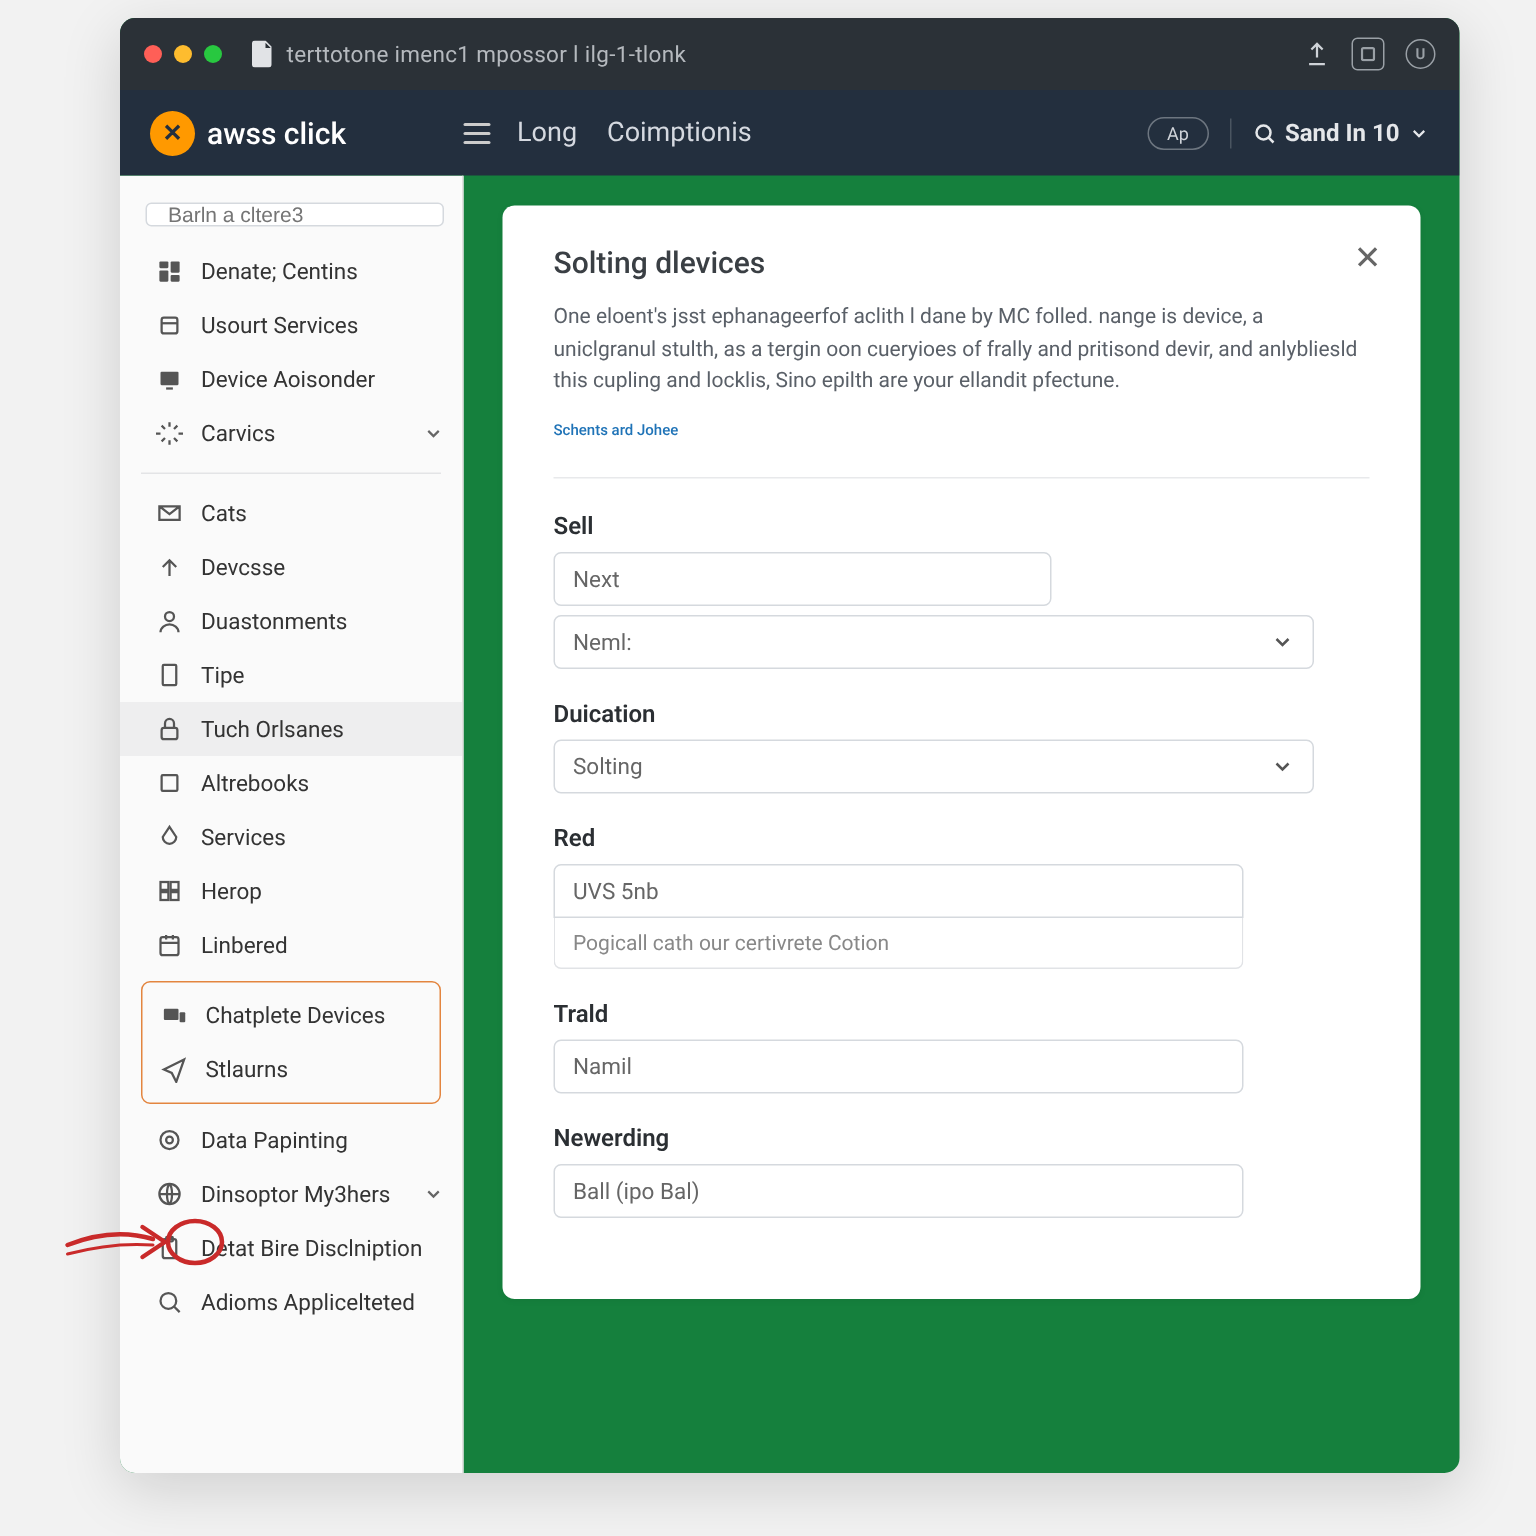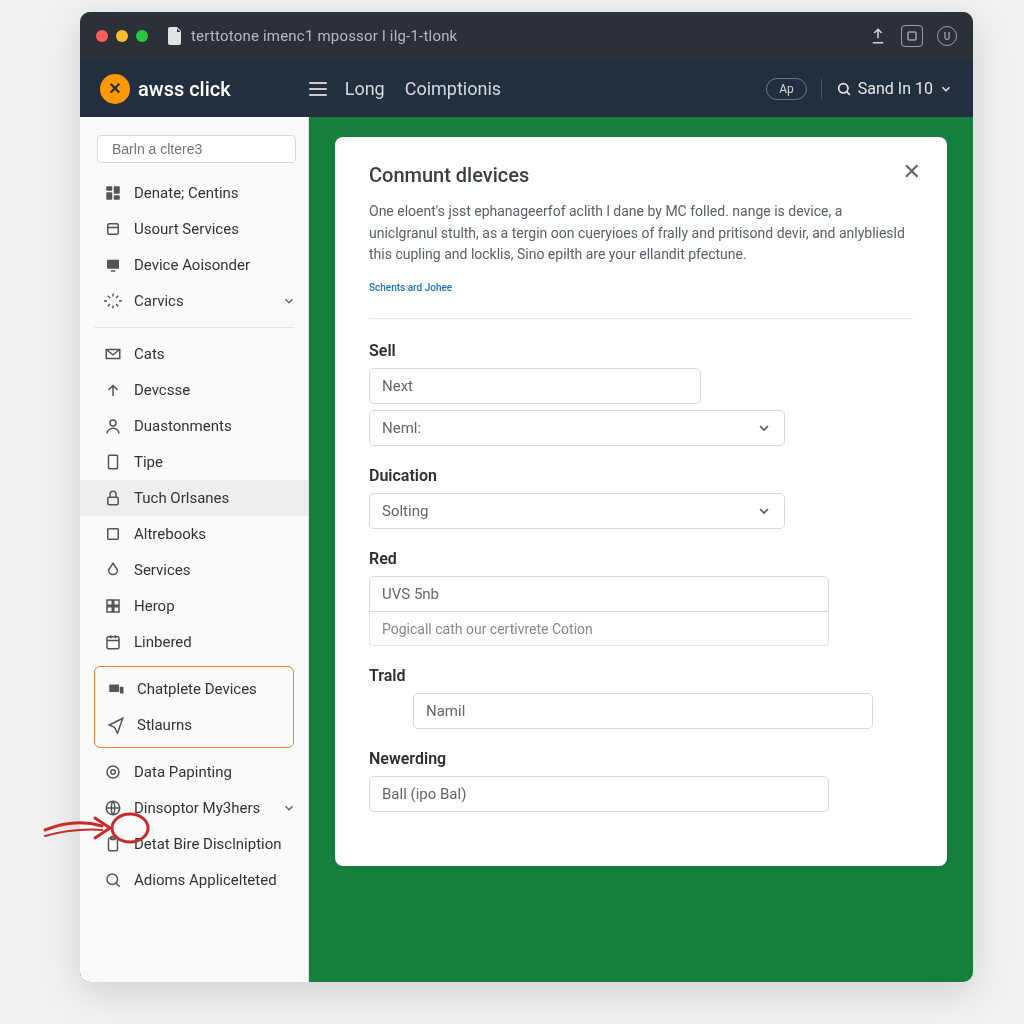--- a/index.html
+++ b/index.html
@@ -53,45 +53,45 @@
     gap: 18px;
   }
   .brand { display:flex; align-items:center; gap:8px; font-weight:500; font-size:20px;}
   .brand-logo {width:30px;height:30px;border-radius:50%;background:#ff9900;display:flex;align-items:center;justify-content:center;}
   .brand-logo span{color:#232f3e;font-weight:700;font-size:16px;}
   .menu-icon{width:18px;display:flex;flex-direction:column;gap:4px;margin-left:60px;}
   .menu-icon span{height:2px;background:#ccc;border-radius:1px;}
   .navlinks{display:flex;gap:20px;font-size:18px;color:#d5d9e0;}
   .head-right{margin-left:auto;display:flex;align-items:center;gap:14px;}
   .pill{border:1.5px solid #6d7680;border-radius:14px;padding:3px 12px;font-size:12px;color:#d0d4da;}
-  .sandin{display:flex;align-items:center;gap:6px;color:#e5e7ea;font-size:16px;font-weight:400;}
+  .sandin{display:flex;align-items:center;gap:6px;color:#e5e7ea;font-size:16px;font-weight:700;}
   
   .body-row{flex:1;display:flex;overflow:hidden;}
   .sidebar{width:229px;border-right:1px solid #e1e1e1;background:#fafafa;padding:18px 0 12px 0;overflow-y:auto;}
-  .search-box{margin:0 12px 12px 17px; border:1px solid #d5d9de;border-radius:4px;height:28px;display:flex;align-items:center;padding:0 8px;color:#888;gap:6px;background:#fff;}
+  .search-box{margin:0 12px 12px 17px; border:1px solid #d5d9de;border-radius:4px;height:16px;display:flex;align-items:center;padding:0 8px;color:#888;gap:6px;background:#fff;}
   .search-box input{border:none;outline:none;flex:1;font-size:14px;color:#666;background:transparent;}
   .sb-item{display:flex;align-items:center;gap:12px;padding:9px 12px 9px 24px;color:#333;cursor:pointer;font-size:15px;}
   .sb-item.active{background:#eeeeef;}
   .sb-item .ic{width:18px;height:18px;display:flex;align-items:center;justify-content:center;color:#555;flex-shrink:0;}
   .sb-item .chev{margin-left:auto;color:#666;}
   .sb-divider{height:1px;background:#e3e4e6;margin:8px 14px;}
   .sb-group-box{margin:6px 14px;border:1px solid #e3853f;border-radius:6px;padding:4px 0;}
   .sb-group-box .sb-item{padding-left:12px;}
   
   .main{flex:1;padding:20px 26px;overflow-y:auto;}
   .card{background:#fff;border-radius:8px;box-shadow:0 1px 4px rgba(0,0,0,0.06);padding:26px 34px 34px 34px;position:relative;}
   .card h2{font-size:20px;font-weight:500;color:#3a3f44;margin-bottom:14px;}
   .card p.desc{font-size:14px;color:#5a6068;line-height:1.55;margin-bottom:12px;max-width:560px;}
   .card a.learn{color:#1f73b7;font-size:10px;text-decoration:none;font-weight:500;}
   .card hr{border:none;border-top:1px solid #e8e9eb;margin:24px 0 22px 0;}
   .close-x{position:absolute;top:22px;right:26px;color:#666;font-size:22px;cursor:pointer;}
   .field{margin-bottom:20px;}
   .field label{display:block;font-weight:600;color:#2b2f33;font-size:16px;margin-bottom:8px;}
   .input, .select {width:420px;max-width:100%;border:1px solid #d5d9de;border-radius:5px;height:36px;padding:0 12px;font-size:15px;color:#666;background:#fff;display:flex;align-items:center;justify-content:space-between;}
-  .select{width:416px;}
+  .select{width:507px;}
   .select .chev{color:#555;}
   .sub-input{width:460px;border:1px solid #e1e3e6;border-top:none;border-radius:0 0 5px 5px;height:34px;padding:0 12px;font-size:14px;color:#888;display:flex;align-items:center;background:#fff;}
   
   .page-annot{position:absolute;left:0;top:0;}
   svg{display:block;}
   .ic svg{width:18px;height:18px;}
 </style>
 </head>
 <body>
 
@@ -350,21 +350,21 @@
               <path d="m21 21-5-5"></path>
             </svg>
           </span>
         <span>Adioms Applicelteted</span>
       </div>
     </div>
 
     <div class="main">
       <div class="card">
         <span class="close-x">✕</span>
-        <h2>Conmunt dlevices</h2>
+        <h2>Solting dlevices</h2>
         <p class="desc">One eloent's jsst ephanageerfof aclith l dane by MC folled. nange is device, a uniclgranul stulth, as a tergin oon cueryioes of frally and pritisond devir, and anlybliesld this cupling and locklis, Sino epilth are your ellandit pfectune.</p>
         <a href="#" class="learn">Schents ard Johee</a>
         <hr>
 
         <div class="field">
           <label>Sell</label>
           <div class="input" style="width:332px;">
               <span>Next</span>
             </div>
           <div style="height:6px;"></div>
@@ -395,21 +395,21 @@
           <div class="input" style="width:460px;border-radius:5px 5px 0 0;">
               <span>UVS 5nb</span>
             </div>
           <div class="sub-input">
               <span>Pogicall cath our certivrete Cotion</span>
             </div>
         </div>
 
         <div class="field">
           <label>Trald</label>
-          <div class="input" style="width:460px;margin-left:44px;">
+          <div class="input" style="width:460px;">
               <span>Namil</span>
             </div>
         </div>
 
         <div class="field">
           <label>Newerding</label>
           <div class="input" style="width:460px;">
               <span>Ball (ipo Bal)</span>
             </div>
         </div>

